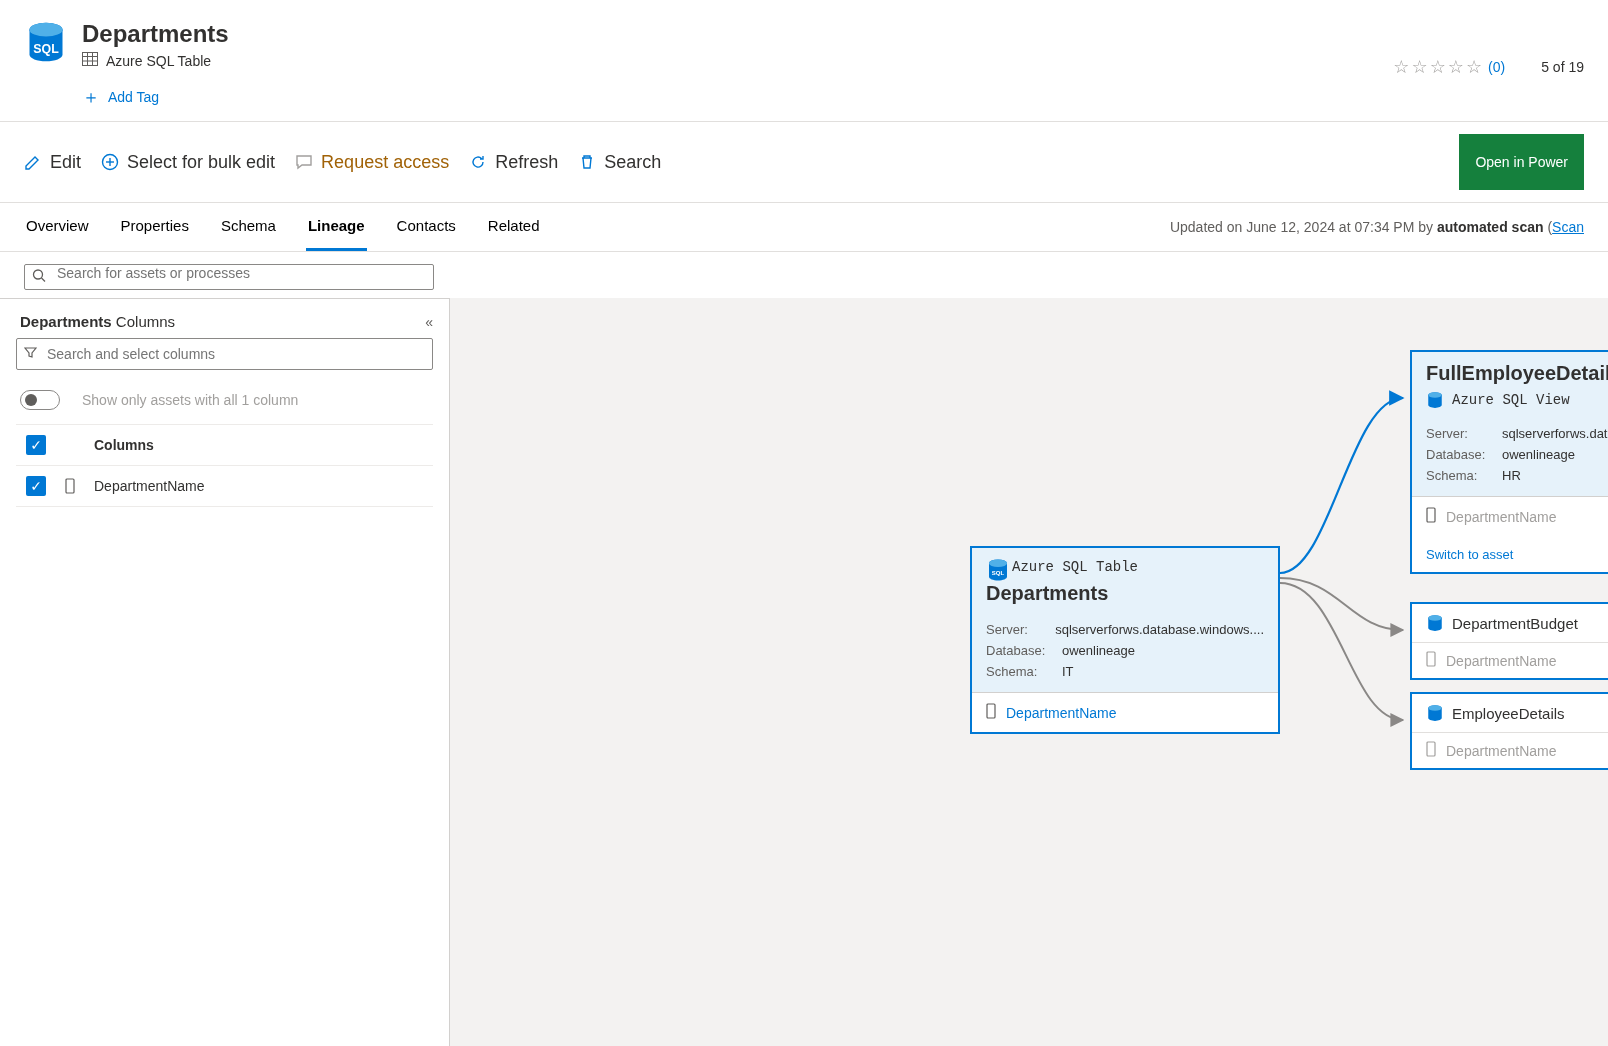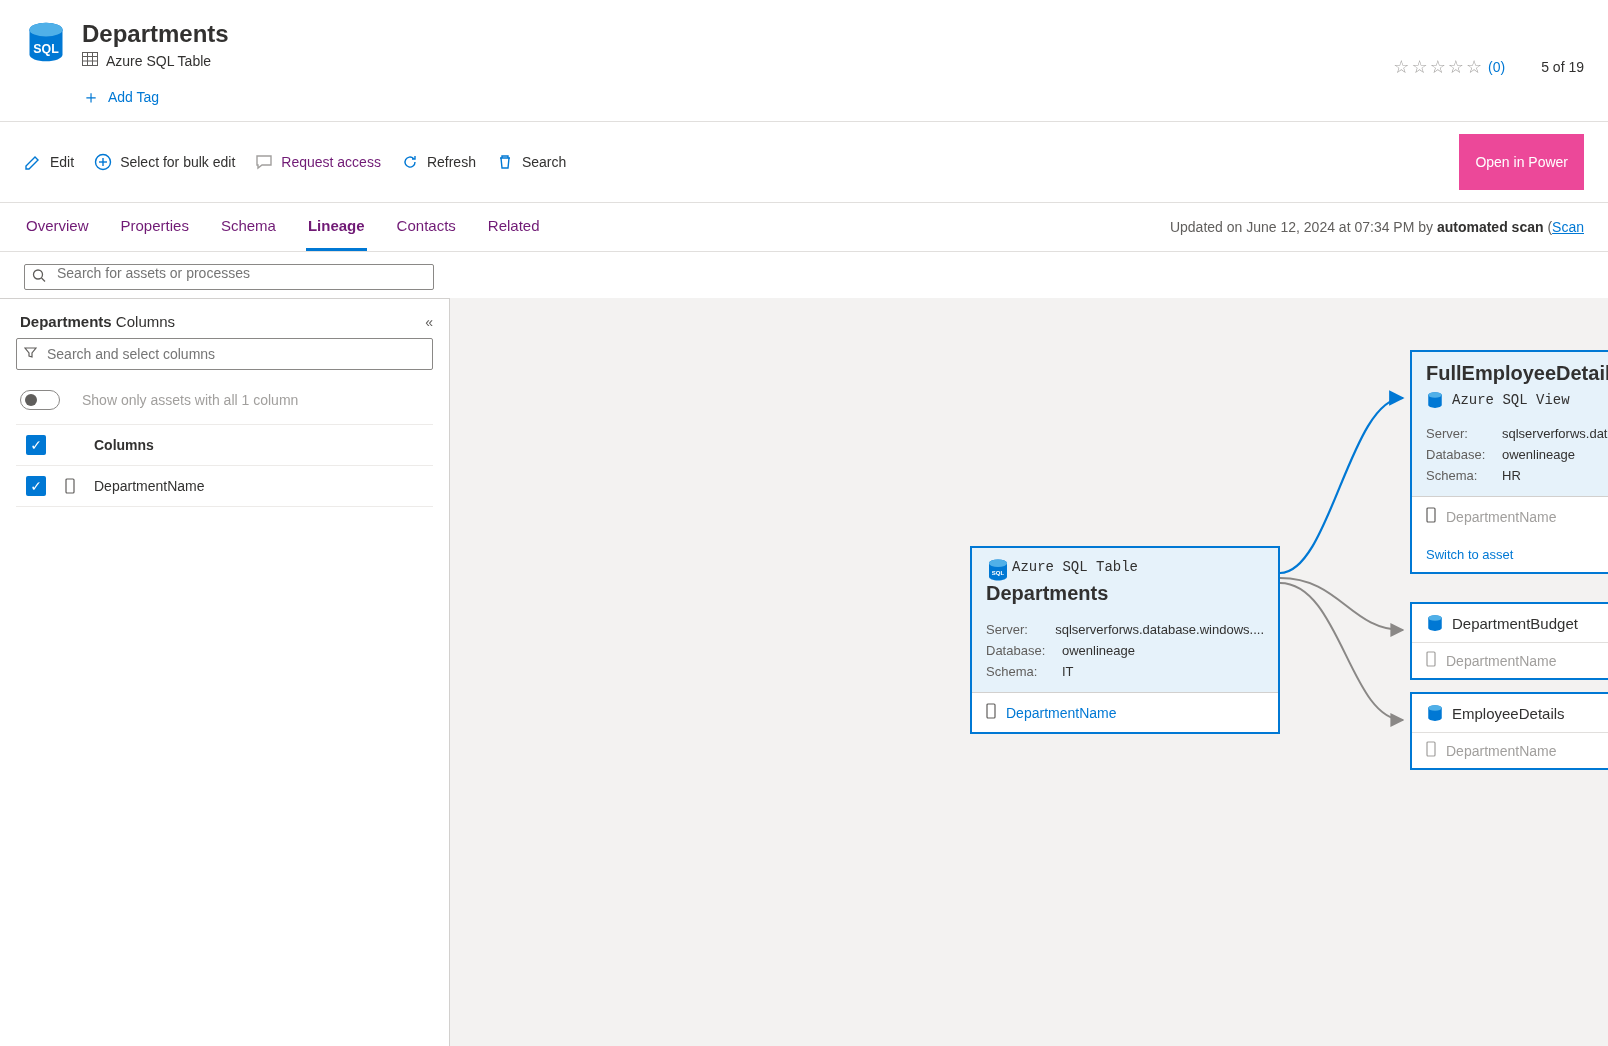--- a/index.html
+++ b/index.html
@@ -17,31 +17,31 @@
 .add-tag { display: inline-flex; align-items: center; gap: 8px; color: #0078d4; cursor: pointer; font-size: 14px; padding: 4px 0; }
 .plus-icon { font-size: 18px; font-weight: 300; }
 .header-right { display: flex; align-items: center; gap: 36px; padding-top: 36px; }
 .rating { display: flex; align-items: center; gap: 4px; }
 .rating-stars { color: #a19f9d; font-size: 18px; letter-spacing: 2px; }
 .rating-count { color: #0078d4; }
 .page-of { font-size: 14px; color: #323130; }
 
 
 .toolbar { display: flex; align-items: center; padding: 12px 24px; border-bottom: 1px solid #e1dfdd; gap: 20px; }
-.tool-btn { display: inline-flex; align-items: center; gap: 8px; color: #323130; cursor: pointer; font-size: 14px; background: none; border: none; }
-.tool-btn.disabled { color: #701a75; }
+.tool-btn { display: inline-flex; align-items: center; gap: 8px; color: #323130; cursor: pointer; font-size: 18px; background: none; border: none; }
+.tool-btn.disabled { color: #a16207; }
 .tool-icon { width: 18px; height: 18px; color: #0078d4; }
 .tool-btn.disabled .tool-icon { color: #a19f9d; }
 .toolbar-spacer { flex: 1; }
-.primary-btn { background: #ec4899; color: #fff; padding: 20px 16px; border: none; cursor: pointer; font-size: 14px; }
+.primary-btn { background: #15803d; color: #fff; padding: 20px 16px; border: none; cursor: pointer; font-size: 14px; }
 
 
 .tabs-row { display: flex; align-items: center; padding: 0 24px; border-bottom: 1px solid #e1dfdd; }
 .tabs { display: flex; gap: 28px; }
-.tab { padding: 14px 2px; cursor: pointer; font-size: 15px; color: #701a75; border-bottom: 3px solid transparent; text-align: center; }
+.tab { padding: 14px 2px; cursor: pointer; font-size: 15px; color: #000000; border-bottom: 3px solid transparent; text-align: center; }
 .tab.active { border-bottom-color: #0078d4; font-weight: 600; }
 .tabs-spacer { flex: 1; }
 .updated-text { font-size: 14px; color: #605e5c; padding: 12px 0; }
 .updated-text strong { color: #323130; font-weight: 600; }
 .updated-text a { color: #0078d4; text-decoration: underline; }
 
 
 .search-row { padding: 12px 24px 8px 24px; }
 .search-box { width: 410px; position: relative; }
 .search-box input { width: 100%; padding: 0 10px 8px 32px; border: 1px solid #8a8886; border-radius: 2px; font-size: 14px; }

